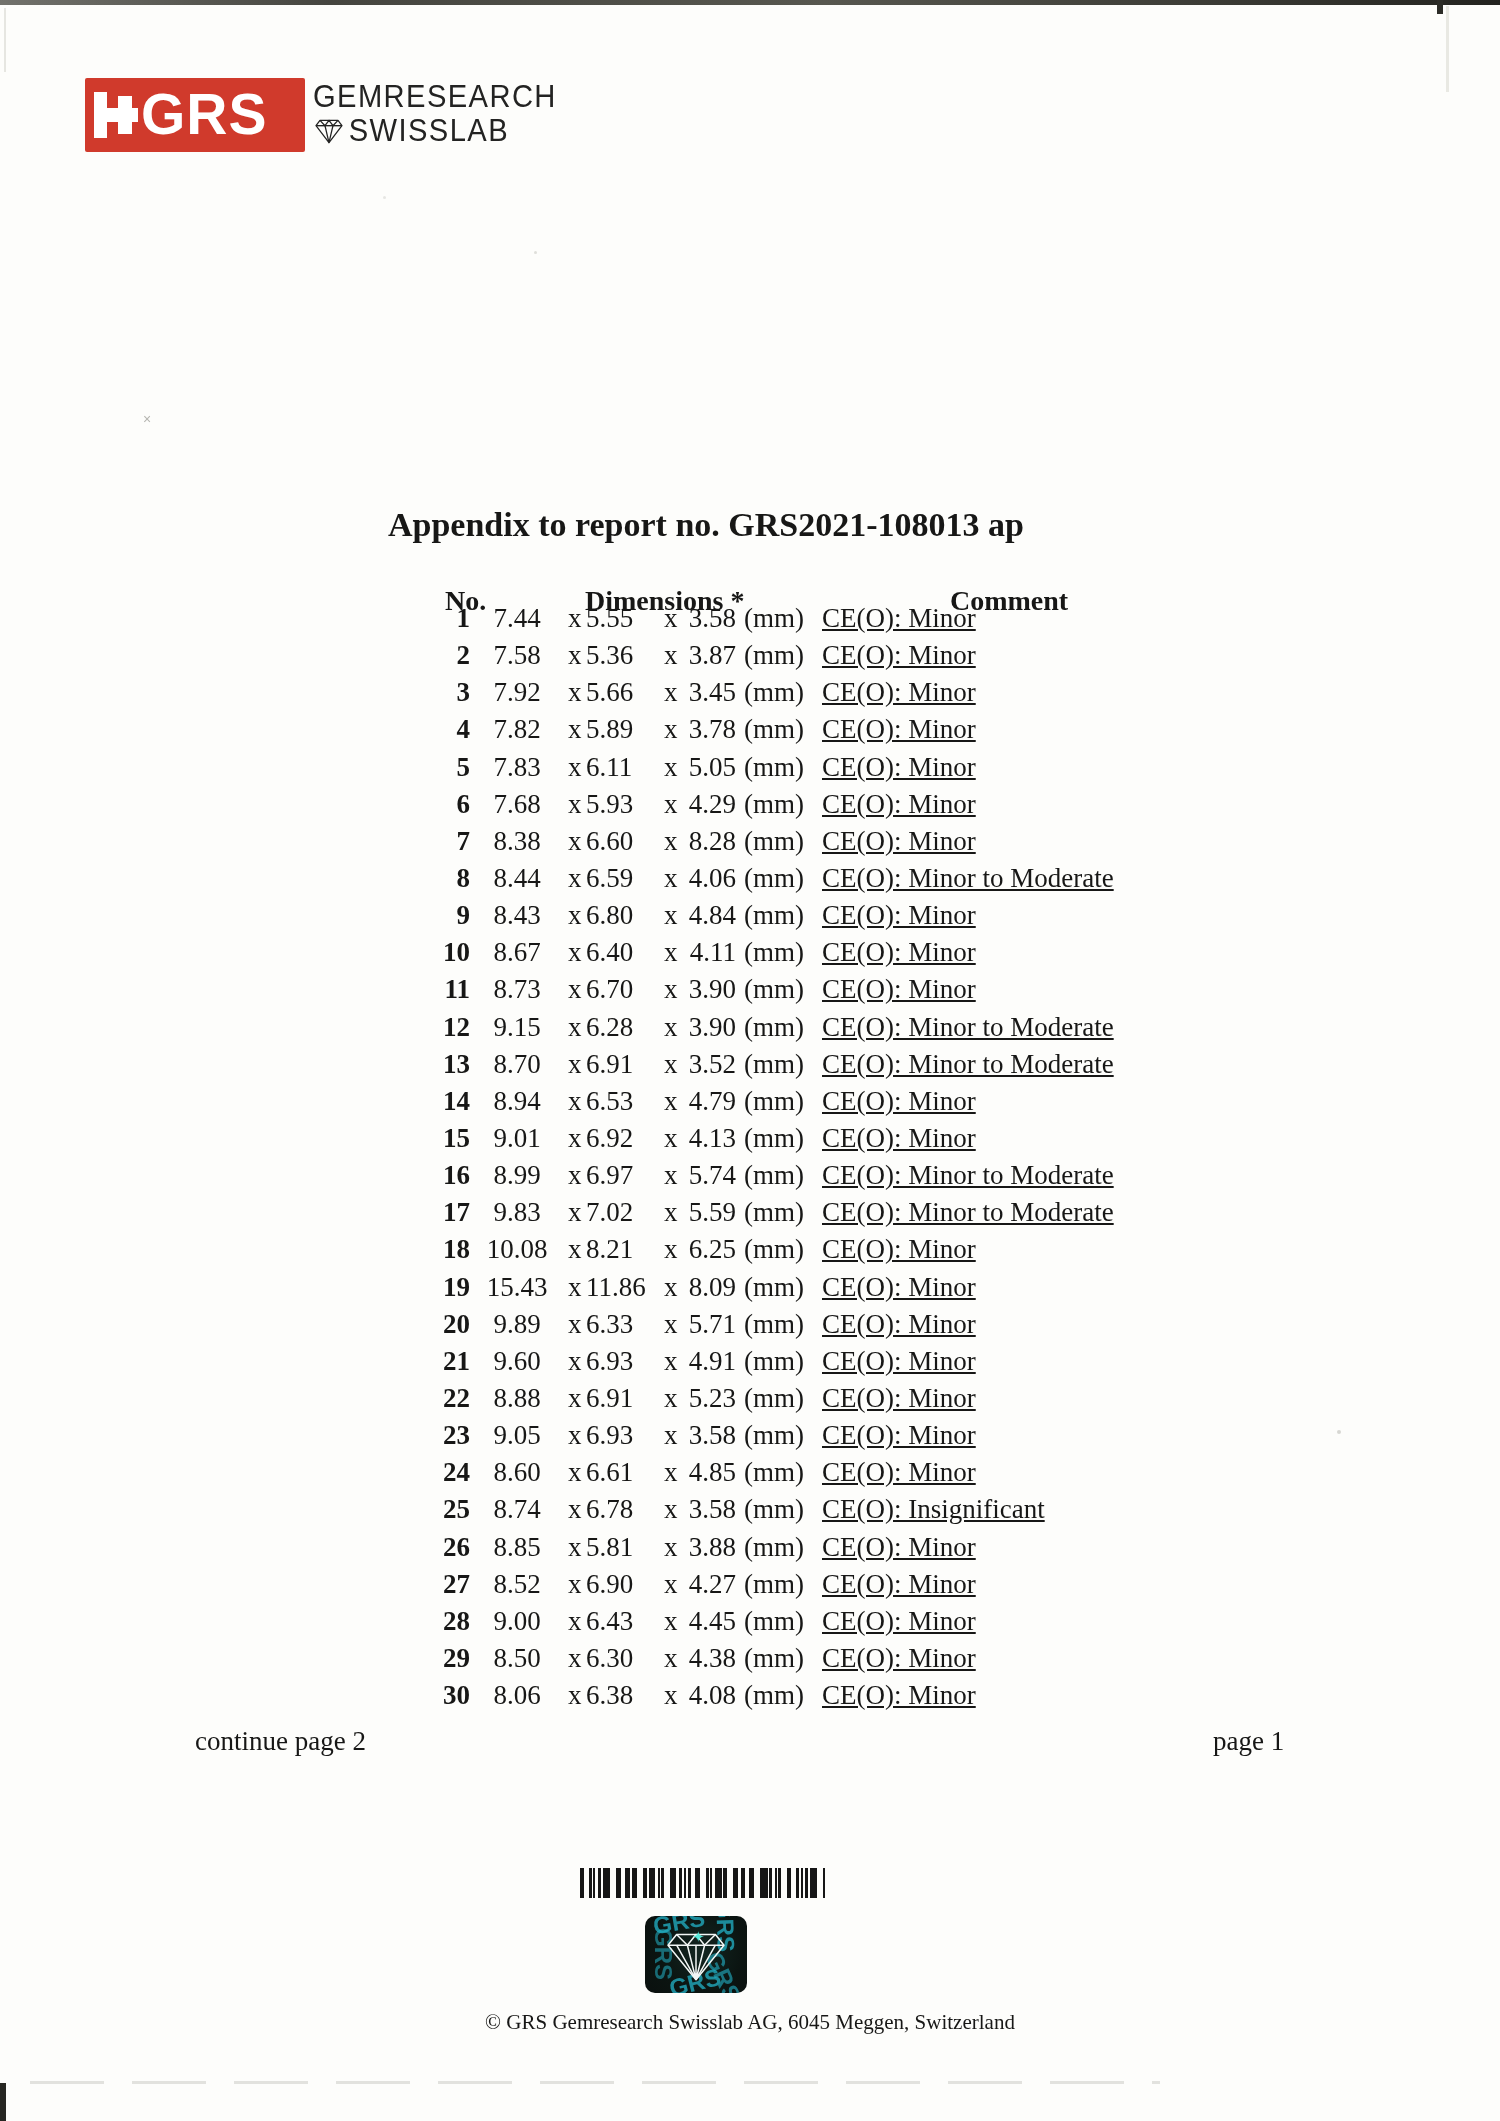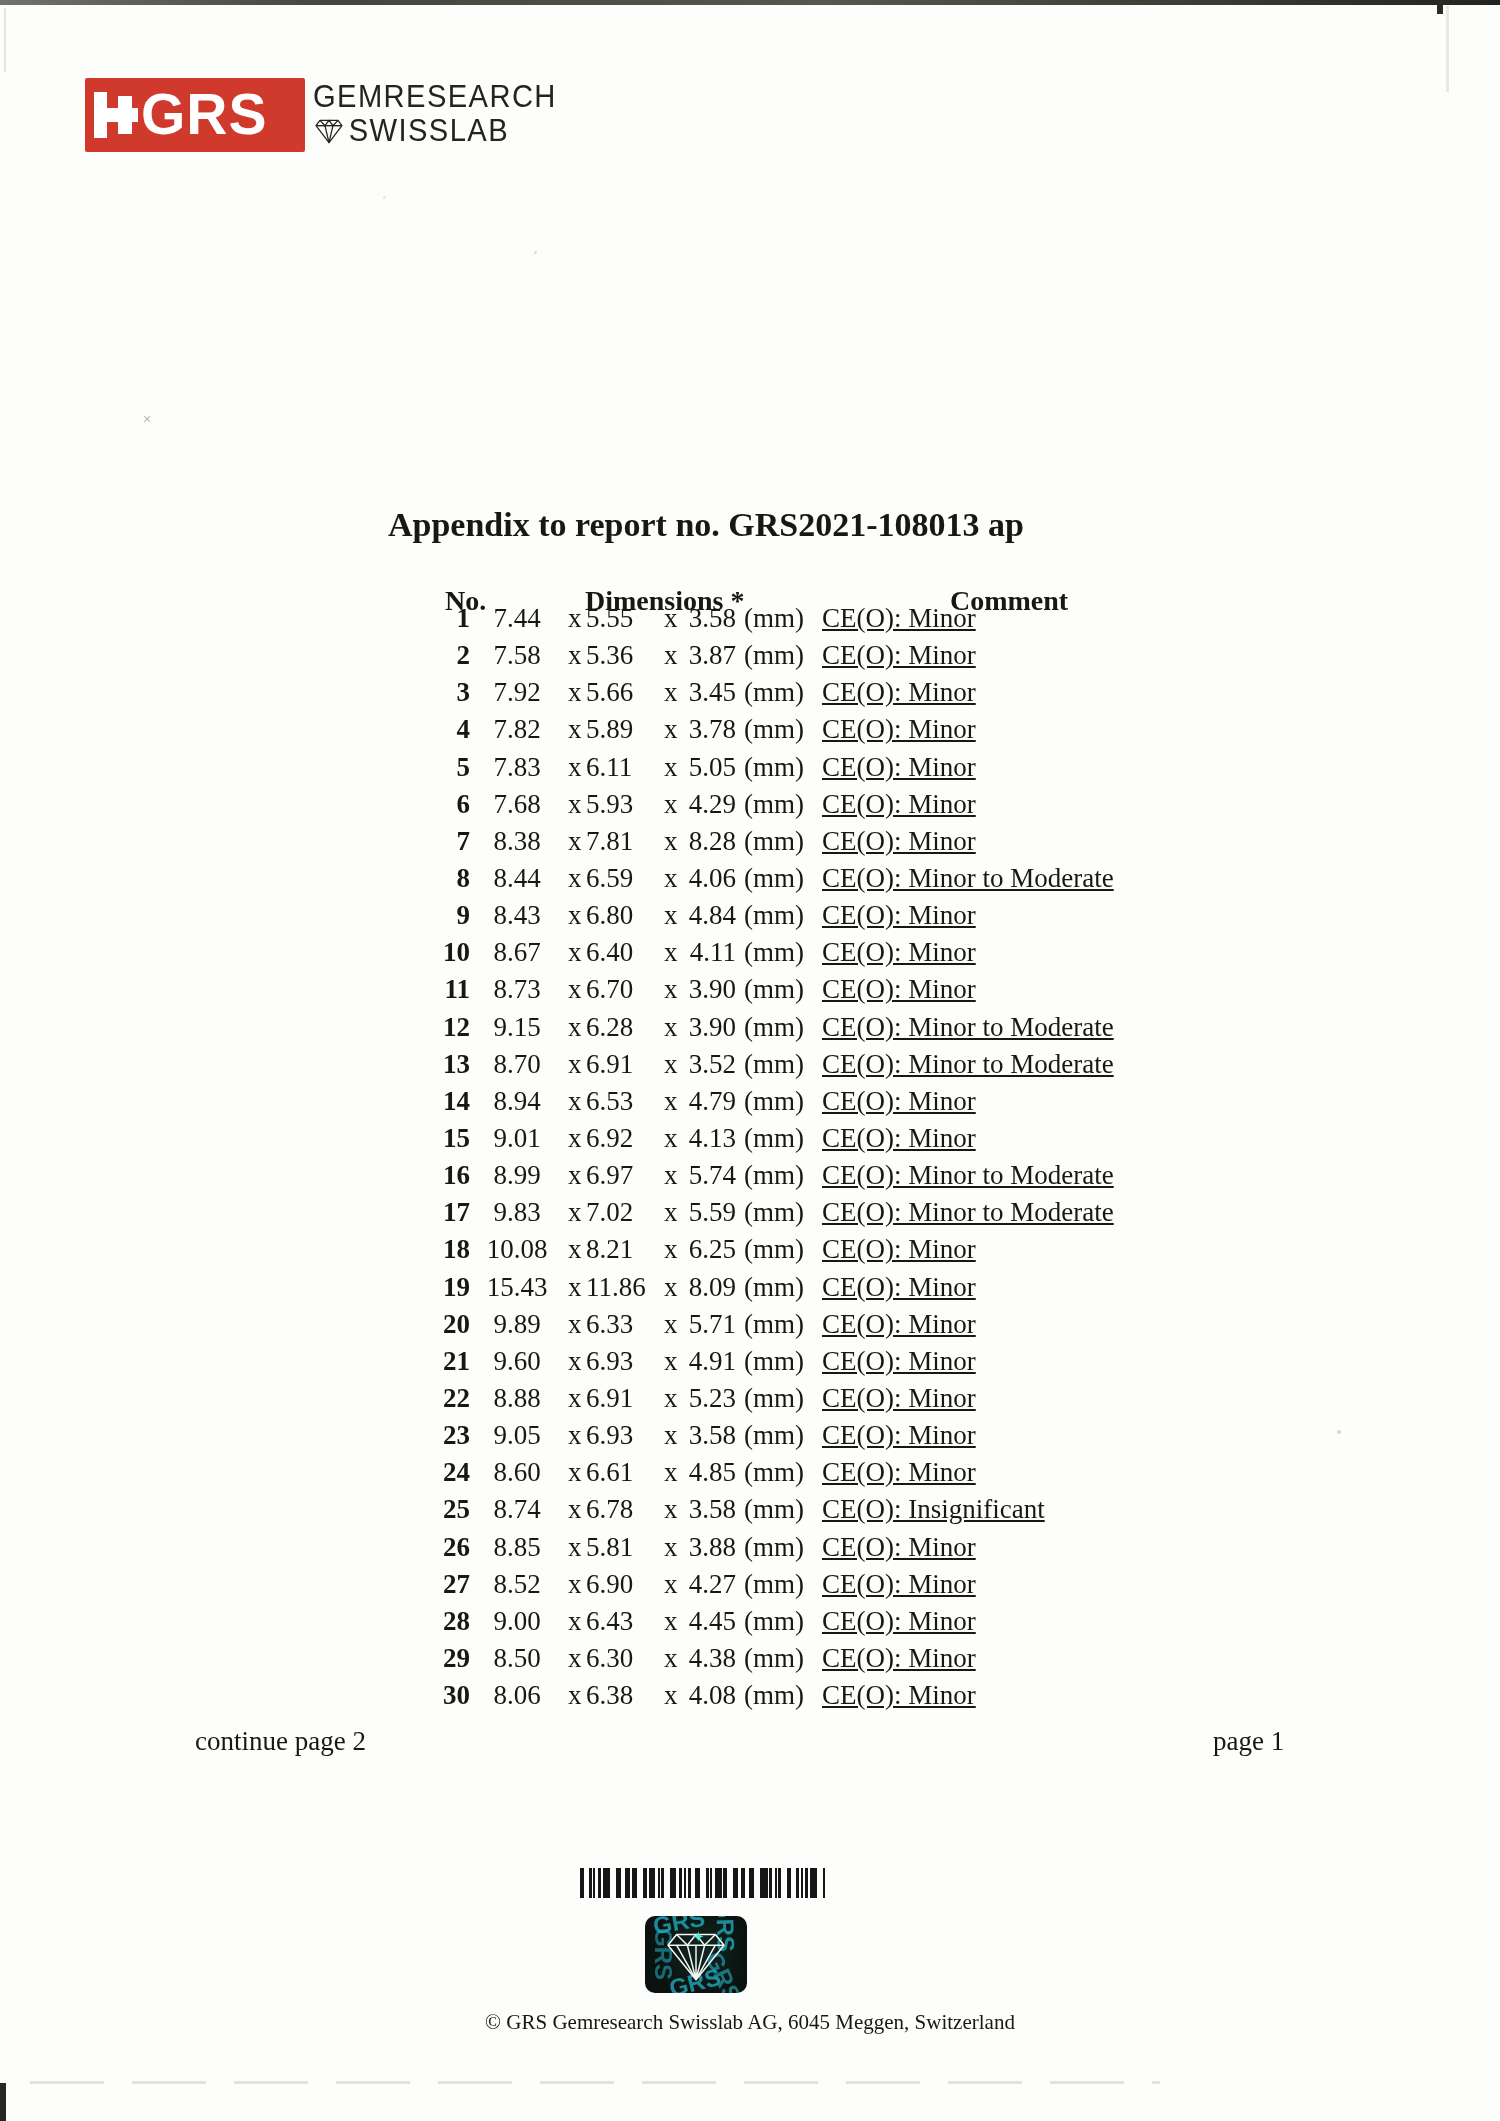--- a/index.html
+++ b/index.html
@@ -189,21 +189,21 @@
       <span class="c-d2">5.93</span>
       <span class="c-s2">x</span>
       <span class="c-d3">4.29</span>
       <span class="c-un">(mm)</span>
       <span class="c-cm">CE(O): Minor</span>
     </div>
       <div class="trow" style="">
       <span class="c-no">7</span>
       <span class="c-d1">8.38</span>
       <span class="c-s1">x</span>
-      <span class="c-d2">7.81</span>
+      <span class="c-d2">6.60</span>
       <span class="c-s2">x</span>
       <span class="c-d3">8.28</span>
       <span class="c-un">(mm)</span>
       <span class="c-cm">CE(O): Minor</span>
     </div>
       <div class="trow" style="">
       <span class="c-no">8</span>
       <span class="c-d1">8.44</span>
       <span class="c-s1">x</span>
       <span class="c-d2">6.59</span>

